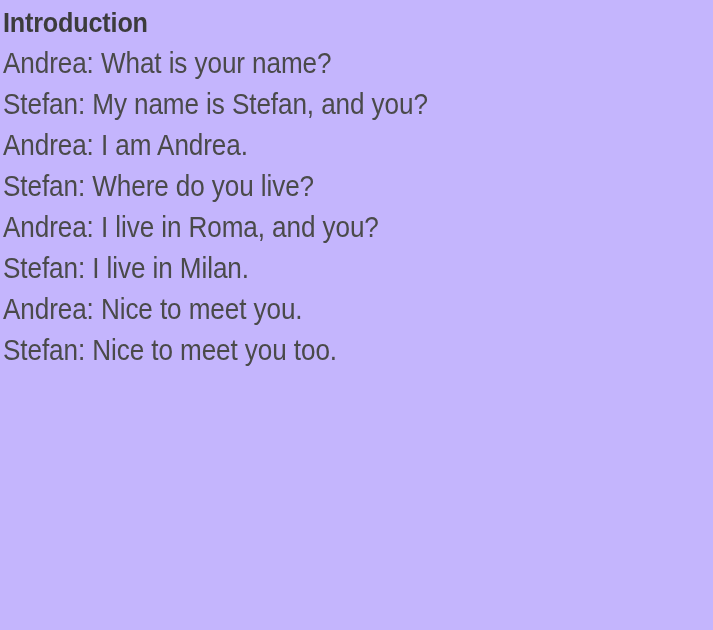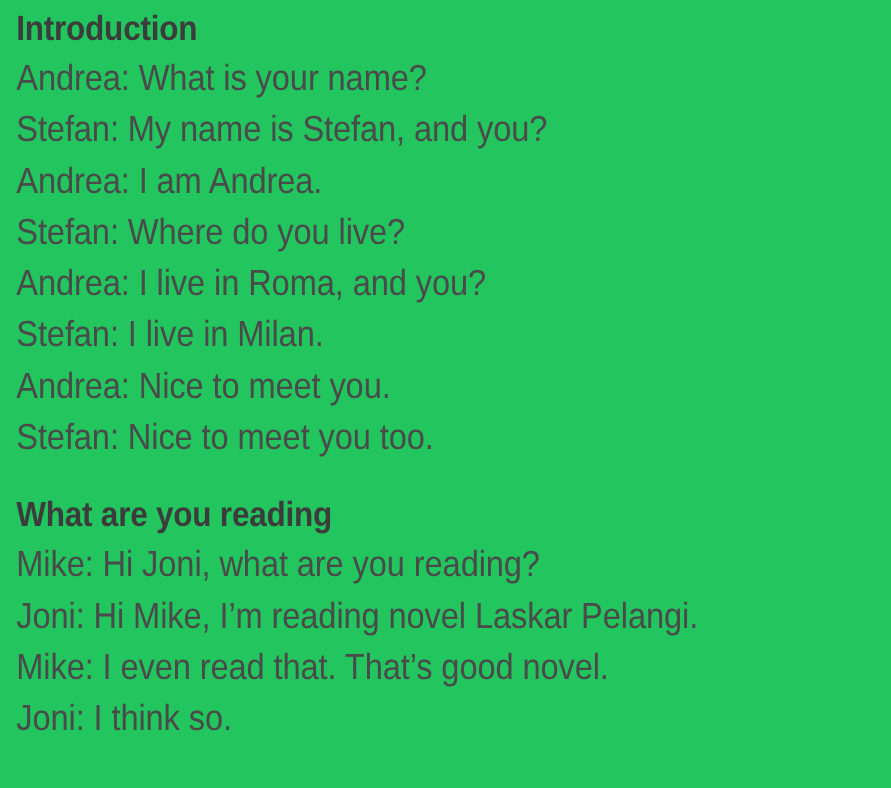--- a/index.html
+++ b/index.html
@@ -14,22 +14,22 @@
     overflow: hidden;
     font-family: "Liberation Sans", "DejaVu Sans", sans-serif;
     color: #454545;
     -webkit-font-smoothing: antialiased;
   }
 
   .page {
     box-sizing: border-box;
     width: 713px;
     height: 630px;
-    padding: 2px 0 0 13px;
-    background: #22c55e;
+    padding: 2px 0 0 3px;
+    background: #c4b5fd;
   }
 
   .section {
     margin: 0;
     padding: 0;
   }
   .section + .section {
     margin-top: 20px;
   }
 
@@ -65,21 +65,14 @@
     <div class="dialogue-line">Andrea: What is your name?</div>
     <div class="dialogue-line">Stefan: My name is Stefan, and you?</div>
     <div class="dialogue-line">Andrea: I am Andrea.</div>
     <div class="dialogue-line">Stefan: Where do you live?</div>
     <div class="dialogue-line">Andrea: I live in Roma, and you?</div>
     <div class="dialogue-line">Stefan: I live in Milan.</div>
     <div class="dialogue-line">Andrea: Nice to meet you.</div>
     <div class="dialogue-line">Stefan: Nice to meet you too.</div>
   </div>
 
-  <div class="section">
-    <div class="section-heading">What are you reading</div>
-    <div class="dialogue-line">Mike: Hi Joni, what are you reading?</div>
-    <div class="dialogue-line">Joni: Hi Mike, I’m reading novel Laskar Pelangi.</div>
-    <div class="dialogue-line">Mike: I even read that. That’s good novel.</div>
-    <div class="dialogue-line">Joni: I think so.</div>
-  </div>
 
 </div>
 
 </body></html>

